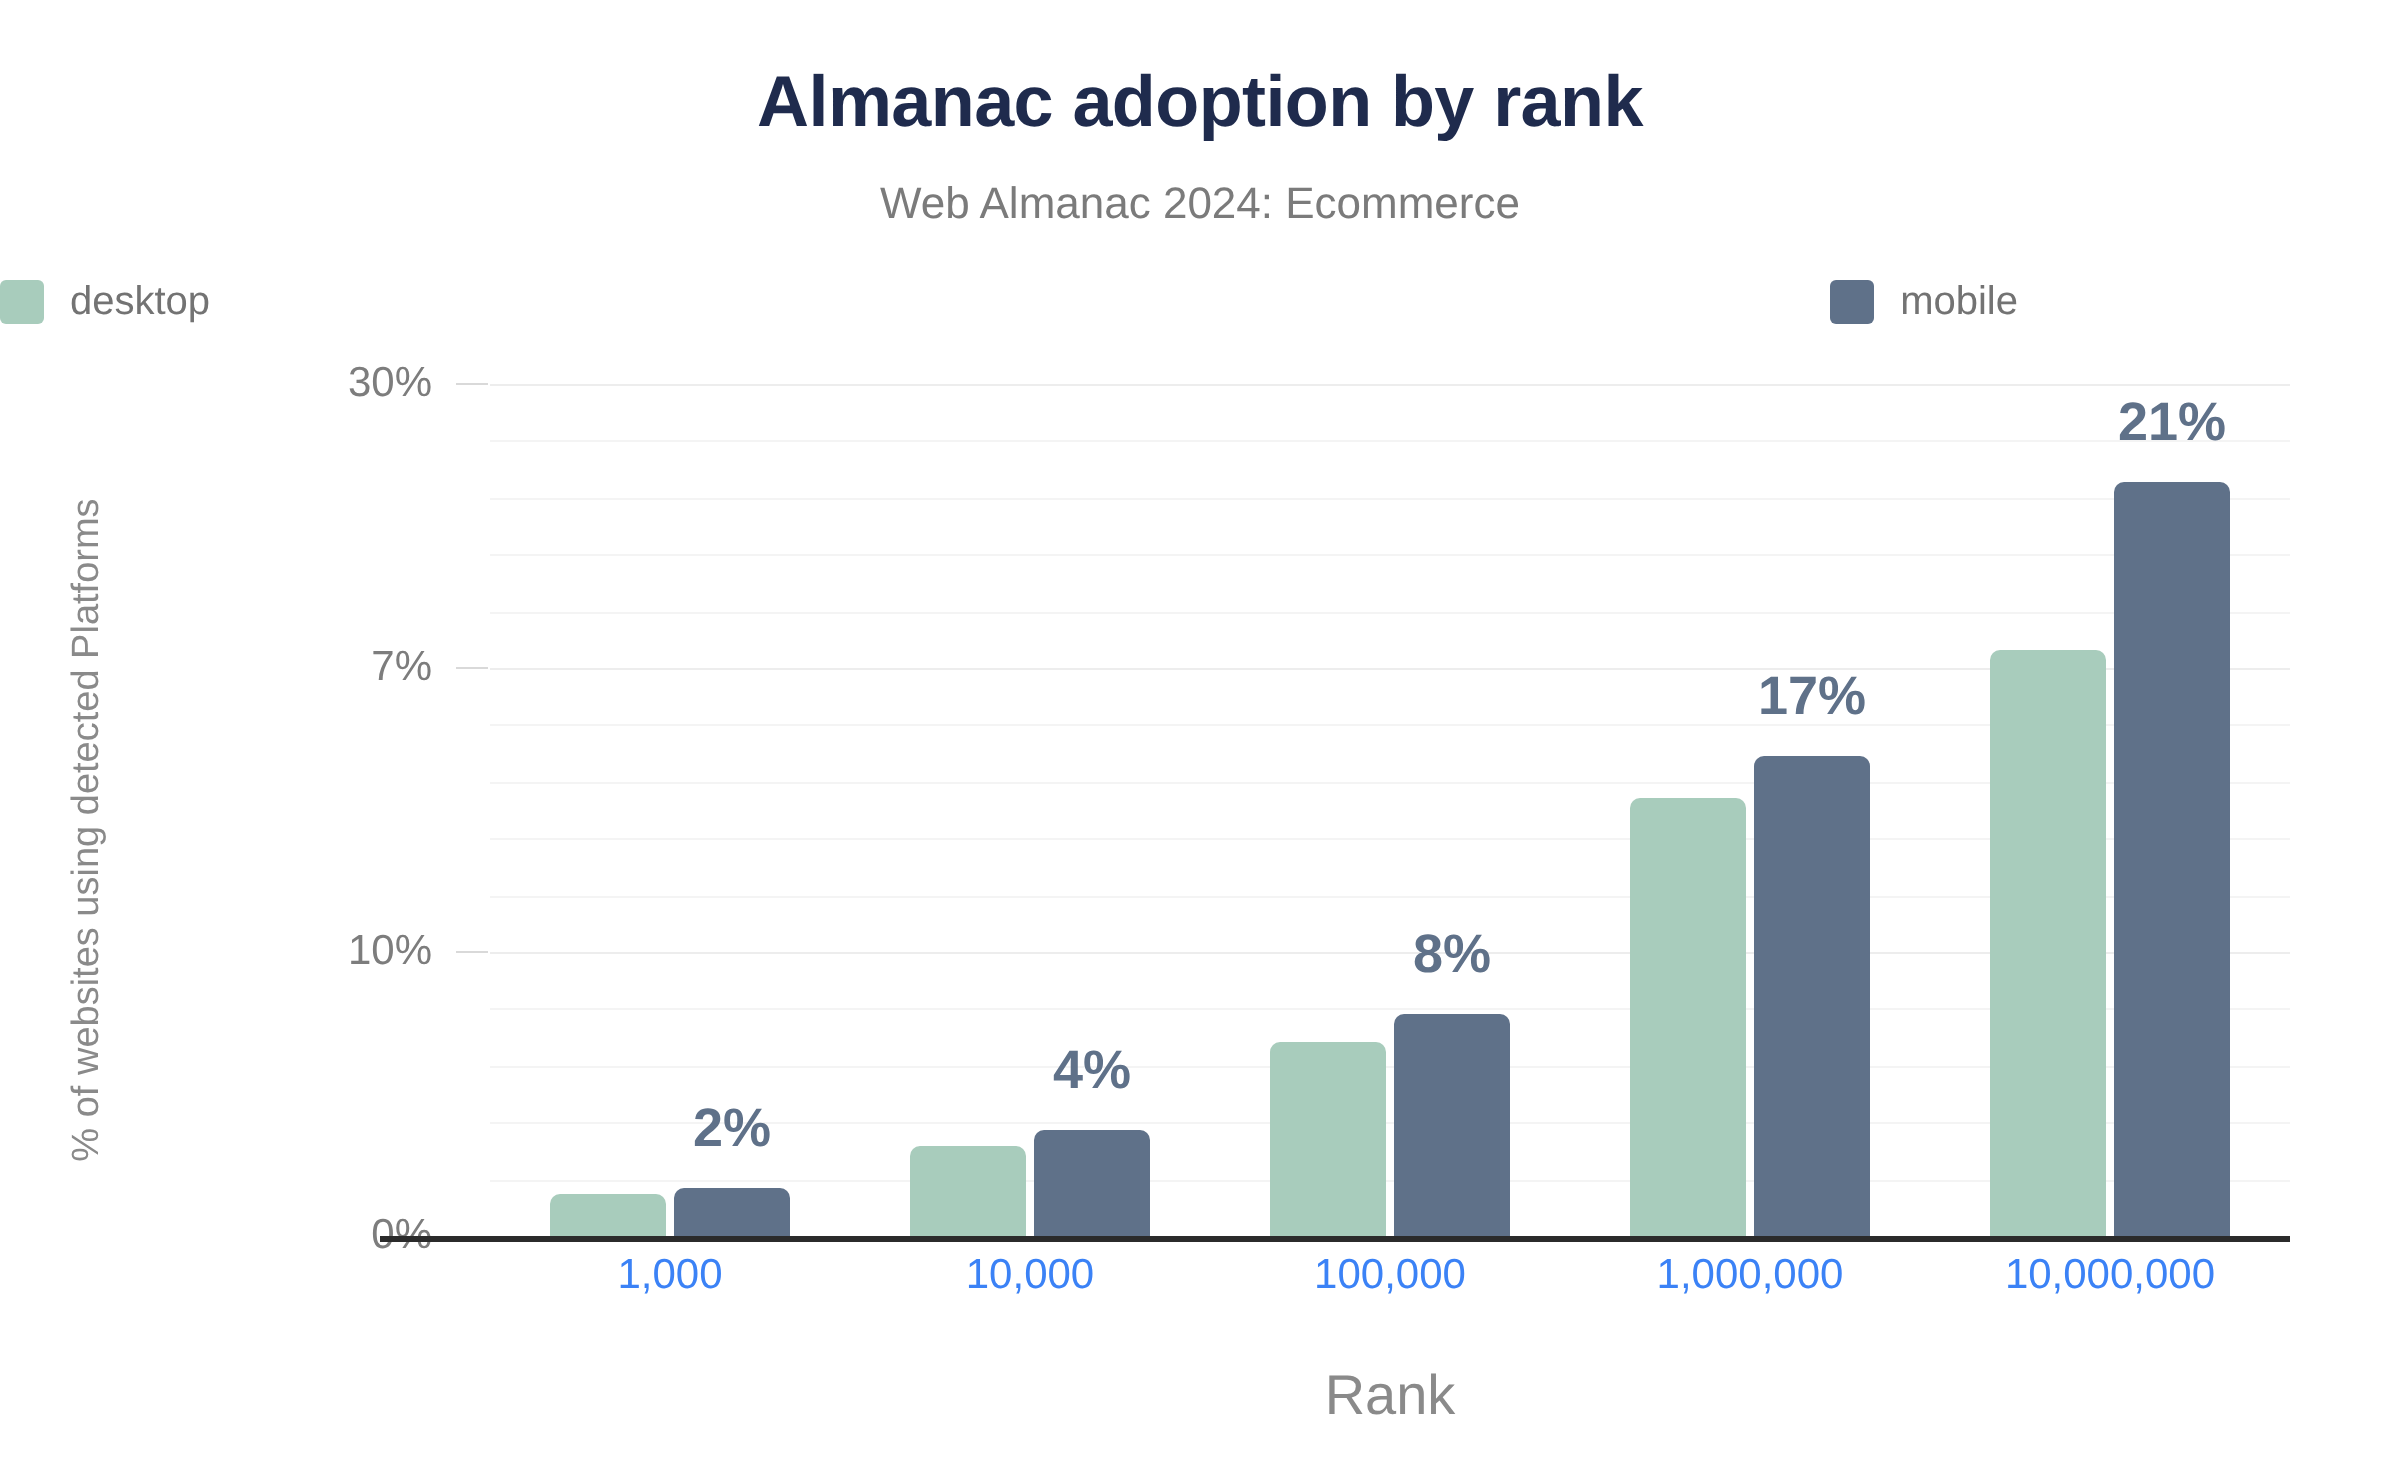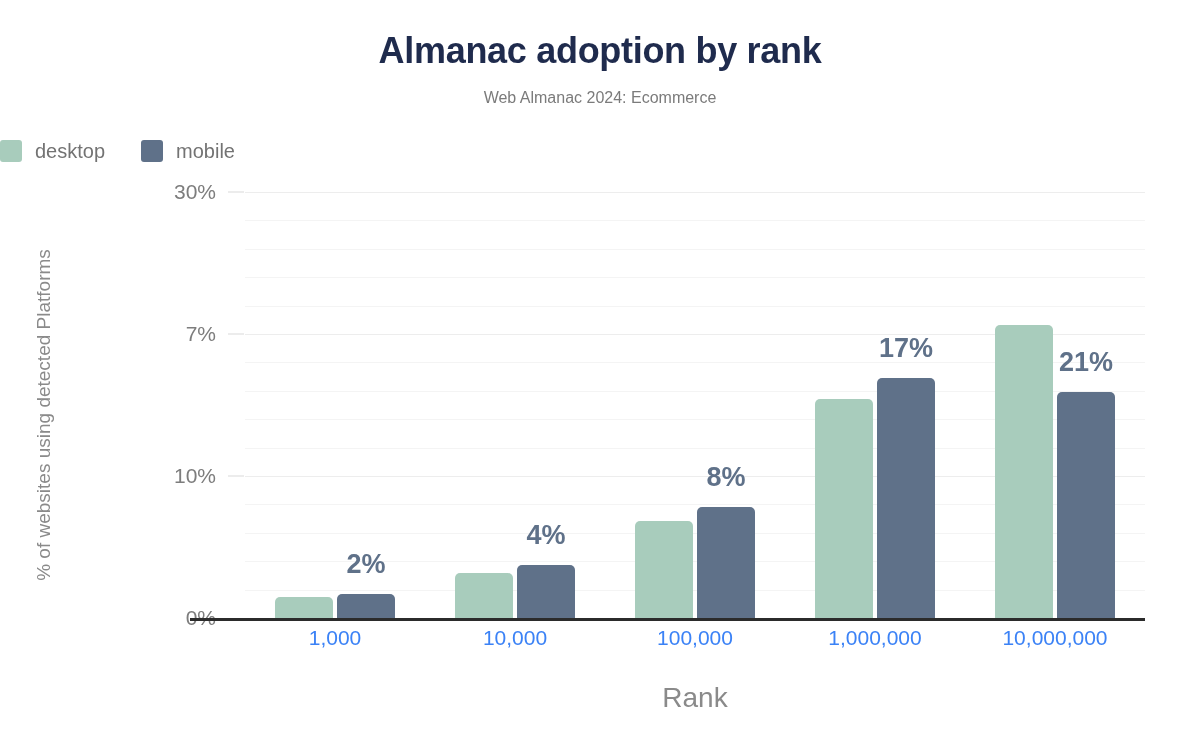--- a/index.html
+++ b/index.html
@@ -30,33 +30,33 @@
     font-weight: bold;
     color: #1f2b4d;
     letter-spacing: -0.3px;
   }
   .chart-subtitle {
     position: absolute;
     left: 0;
     top: 89px;
     width: 1200px;
     text-align: center;
-    font-size: 16px;
+    font-size: 22px;
     font-weight: normal;
     color: #7b7b7b;
   }
 
   
   .legend {
     position: absolute;
     left: 0;
     top: 140px;
     width: 1009px;
     display: flex;
-    justify-content: flex-start;
+    justify-content: space-between;
     align-items: center;
     gap: 36px;
   }
   .legend-entry {
     display: flex;
     align-items: center;
     gap: 13px;
   }
   .legend-swatch {
     width: 22px;
@@ -267,21 +267,21 @@
         </div>
       </div>
       <div class="bar-group">
         <div class="bar desktop" title="desktop 1,000,000: 15.4%" style="height: 218.68px; background: rgb(168, 204, 188);"></div>
         <div class="bar mobile" title="mobile 1,000,000: 16.9%" style="height: 240px; background: rgb(95, 113, 137);">
           <span class="bar-datalabel">17%</span>
         </div>
       </div>
       <div class="bar-group">
         <div class="bar desktop" title="desktop 10,000,000: 20.6%" style="height: 292.52px; background: rgb(168, 204, 188);"></div>
-        <div class="bar mobile" title="mobile 10,000,000: 21.1%" style="height: 226px; background: rgb(95, 113, 137);">
+        <div class="bar mobile" title="mobile 10,000,000: 21.1%" style="height: 377px; background: rgb(95, 113, 137);">
           <span class="bar-datalabel">21%</span>
         </div>
       </div>
     </div>
 
   <div class="xticks" id="xticks">
       <div class="xtick-item">1,000</div>
       <div class="xtick-item">10,000</div>
       <div class="xtick-item">100,000</div>
       <div class="xtick-item">1,000,000</div>

